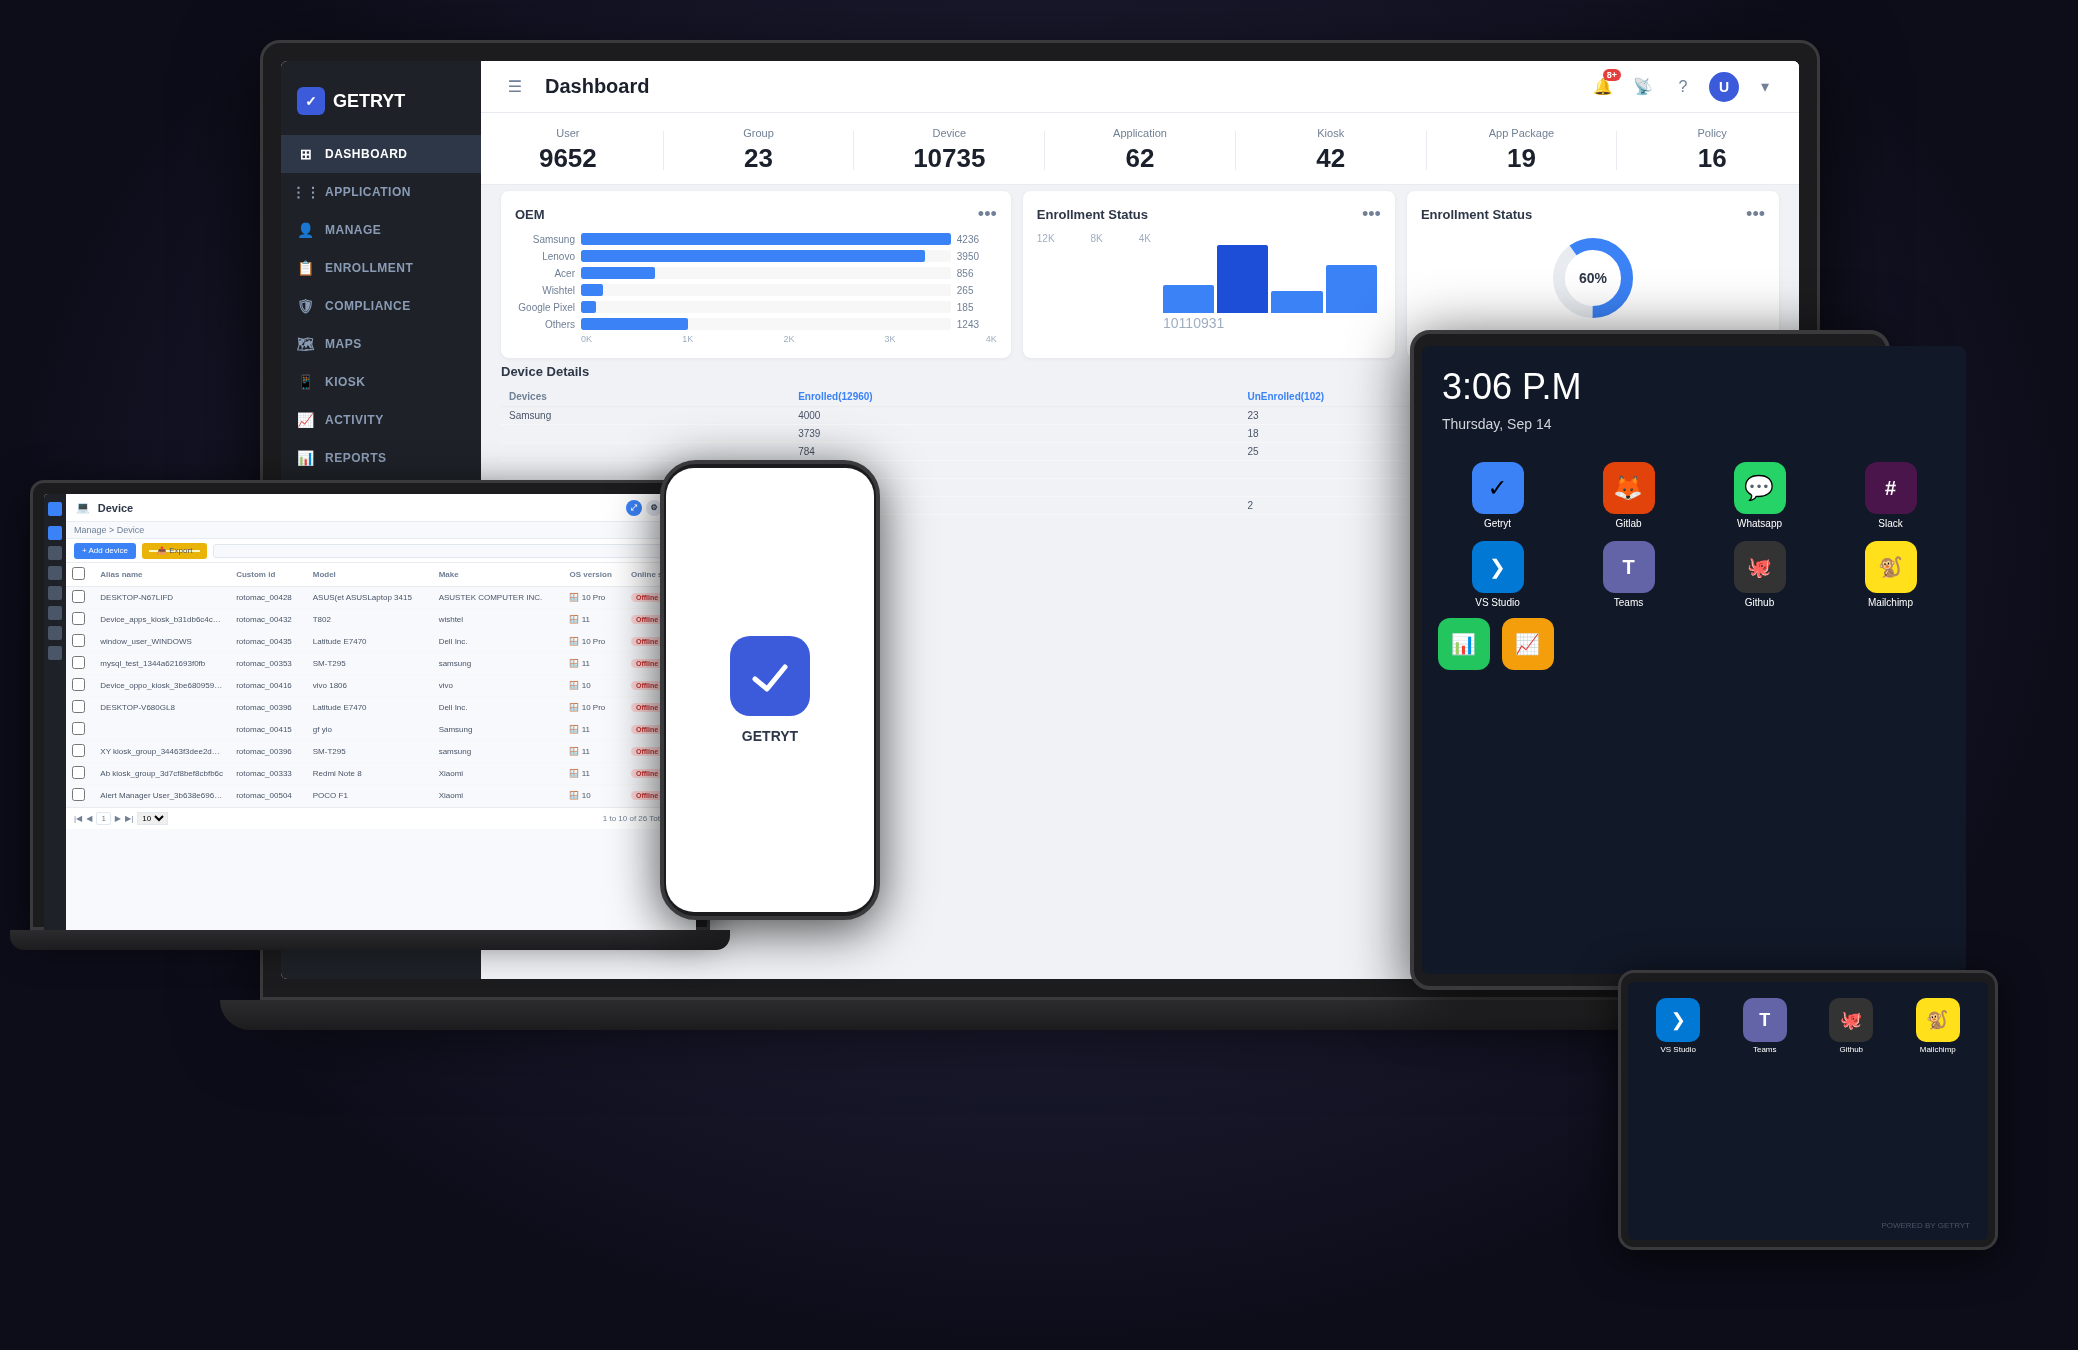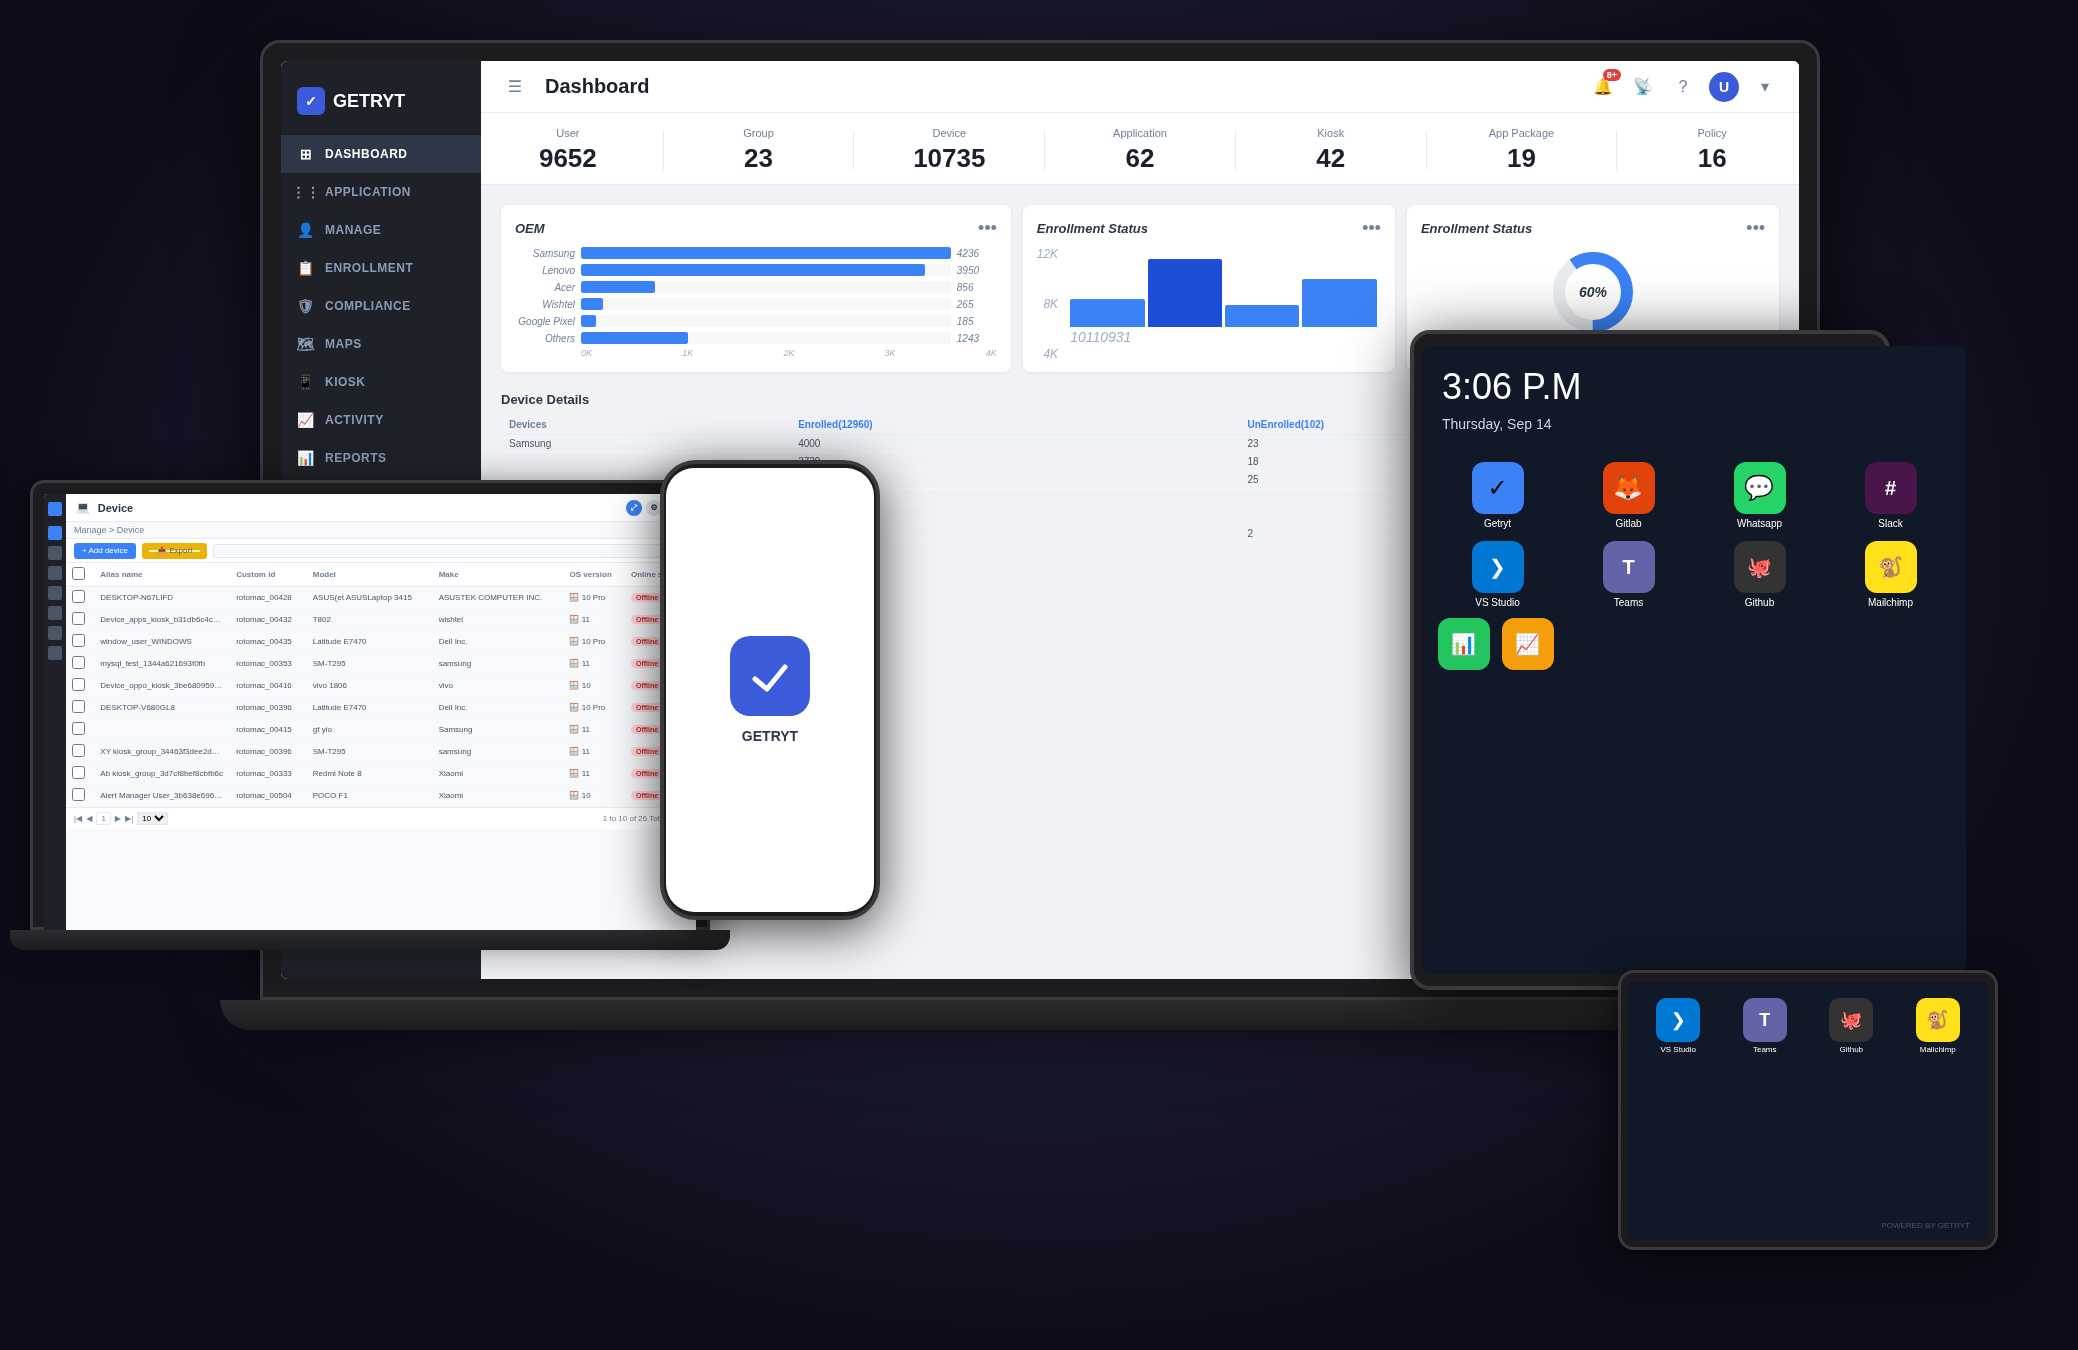--- a/index.html
+++ b/index.html
@@ -221,22 +221,21 @@
     .stat-divider {
       width: 1px;
       background: #e8ecf0;
       margin: 4px 0;
     }
 
     
     .charts-area {
       display: flex;
       gap: 12px;
-      padding: 20px 20px;
-      font-style: italic;
+      padding: 6px 20px;
     }
 
     .chart-card {
       flex: 1;
       background: white;
       border-radius: 8px;
       padding: 14px;
       box-shadow: 0 1px 4px rgba(0,0,0,0.06);
     }
 
@@ -889,21 +888,21 @@
               <span>4K</span>
             </div>
           </div>
 
           <div class="chart-card">
             <div class="chart-header">
               <div class="chart-title">Enrollment Status</div>
               <div class="chart-dots">•••</div>
             </div>
             <div style="display:flex;gap:4px;">
-              <div style="display:flex;flex-direction:column;justify-content:space-between;font-size:12px;color:#a0aec0;height:80px;text-align:right;padding-right:4px;gap:36px;">
+              <div style="display:flex;justify-content:space-between;font-size:10px;color:#a0aec0;height:80px;text-align:right;padding-right:4px;gap:36px;">
                 <span>12K</span>
                 <span>8K</span>
                 <span>4K</span>
               </div>
               <div style="flex:1;">
                 <div class="enroll-bars">
                   <div class="enroll-bar" style="height:35%;"></div>
                   <div class="enroll-bar" style="height:85%;background:#1d4ed8;"></div>
                   <div class="enroll-bar" style="height:28%;"></div>
                   <div class="enroll-bar" style="height:60%;"></div>

